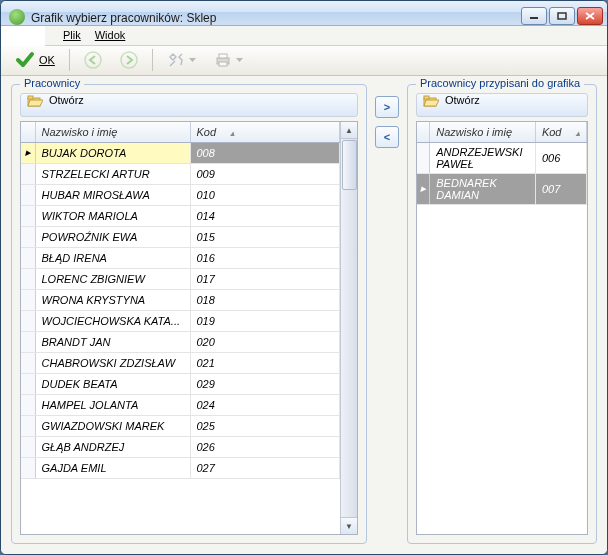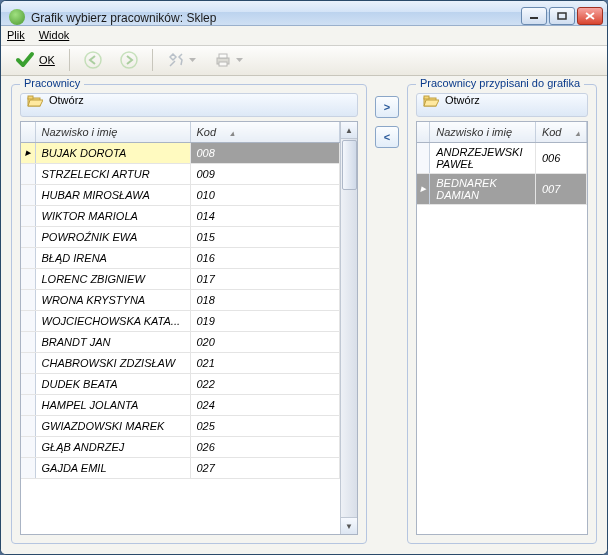--- a/index.html
+++ b/index.html
@@ -7,21 +7,21 @@
 
 .window { width: 608px; height: 555px; background: #fff; border: 1px solid #2a4a6a; border-radius: 6px; overflow: hidden; display: flex; flex-direction: column; box-shadow: 0 2px 8px rgba(0,0,0,0.3); }
 
 .titlebar { height: 28px; background: linear-gradient(to bottom, #e9f1fb 0%, #d4e4f7 45%, #bcd3ee 46%, #cfe0f4 100%); display: flex; align-items: flex-end; padding: 0 4px 0 8px; border-bottom: 1px solid #9ab0cc; }
 .titlebar-icon { width: 16px; height: 16px; margin-right: 6px; background: radial-gradient(circle at 40% 35%, #a0e080, #4a9830); border-radius: 50%; }
 .titlebar-text { flex: 1; color: #1a1a1a; font-size: 12px; }
 .titlebar-buttons { display: flex; gap: 2px; }
 .tb-btn { width: 26px; height: 18px; border-radius: 3px; border: 1px solid #6a8ab0; background: linear-gradient(to bottom,#f5f9fe,#d0def0); display: flex; align-items: center; justify-content: center; cursor: pointer; font-size: 10px; color: #333; }
 .tb-close { background: linear-gradient(to bottom,#f7a5a0,#d94530); border-color: #a03020; color: #fff; font-weight: bold; }
 
-.menubar { height: 22px; background: #f4f4f0; border-bottom: 1px solid #d0d0cc; display: flex; align-items: center; padding: 0 6px; gap: 14px; }
+.menubar { height: 22px; background: #f4f4f0; border-bottom: 1px solid #d0d0cc; display: flex; align-items: center; padding: 0 18px; gap: 14px; margin-left: 44px; }
 .menu-item { cursor: pointer; }
 .menu-item span.ul { text-decoration: underline; }
 
 .toolbar { height: 34px; background: linear-gradient(to bottom,#fdfdfc,#eceae2); border-bottom: 1px solid #c8c6bc; display: flex; align-items: center; padding: 0 8px; gap: 6px; }
 .tbtn { display: flex; align-items: center; gap: 4px; padding: 2px 6px; border-radius: 3px; cursor: pointer; height: 26px; text-align: center; }
 .tbtn.disabled { opacity: 0.55; cursor: default; }
 .tbtn svg { display: block; }
 .sep { width: 1px; height: 22px; background: #c8c6bc; margin: 0 2px; }
 
 .content { flex: 1; background: #f4f4f0; padding: 8px 10px 10px 10px; display: flex; gap: 0; position: relative; }
@@ -202,21 +202,21 @@
                   <td>020</td>
                 </tr>
                 <tr>
                   <td class="marker"></td>
                   <td class="name">CHABROWSKI ZDZISŁAW</td>
                   <td>021</td>
                 </tr>
                 <tr>
                   <td class="marker"></td>
                   <td class="name">DUDEK BEATA</td>
-                  <td>022</td>
+                  <td>029</td>
                 </tr>
                 <tr>
                   <td class="marker"></td>
                   <td class="name">HAMPEL JOLANTA</td>
                   <td>024</td>
                 </tr>
                 <tr>
                   <td class="marker"></td>
                   <td class="name">GWIAZDOWSKI MAREK</td>
                   <td>025</td>

